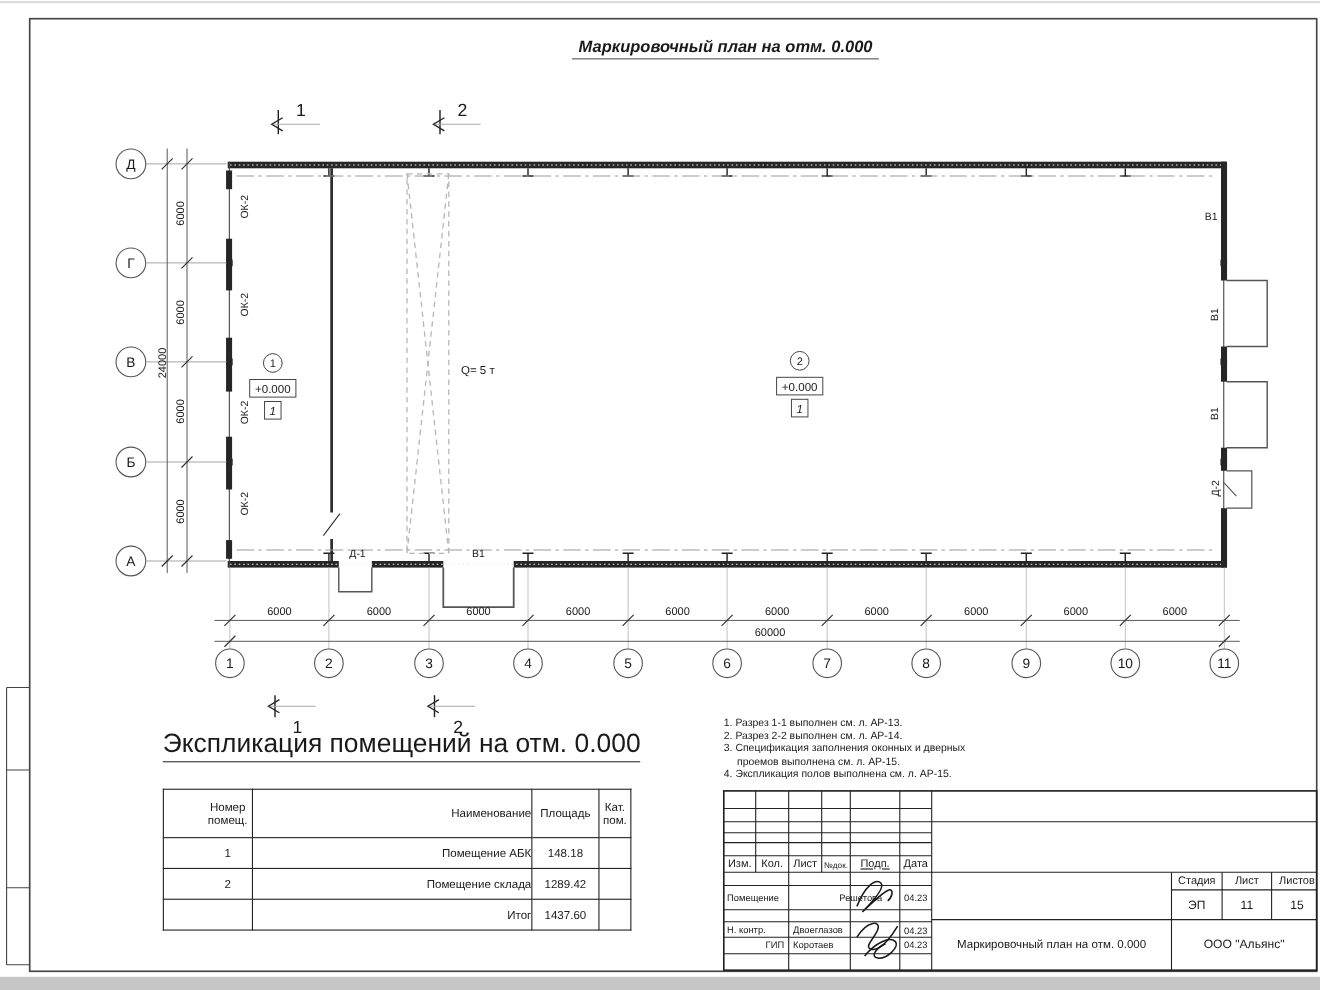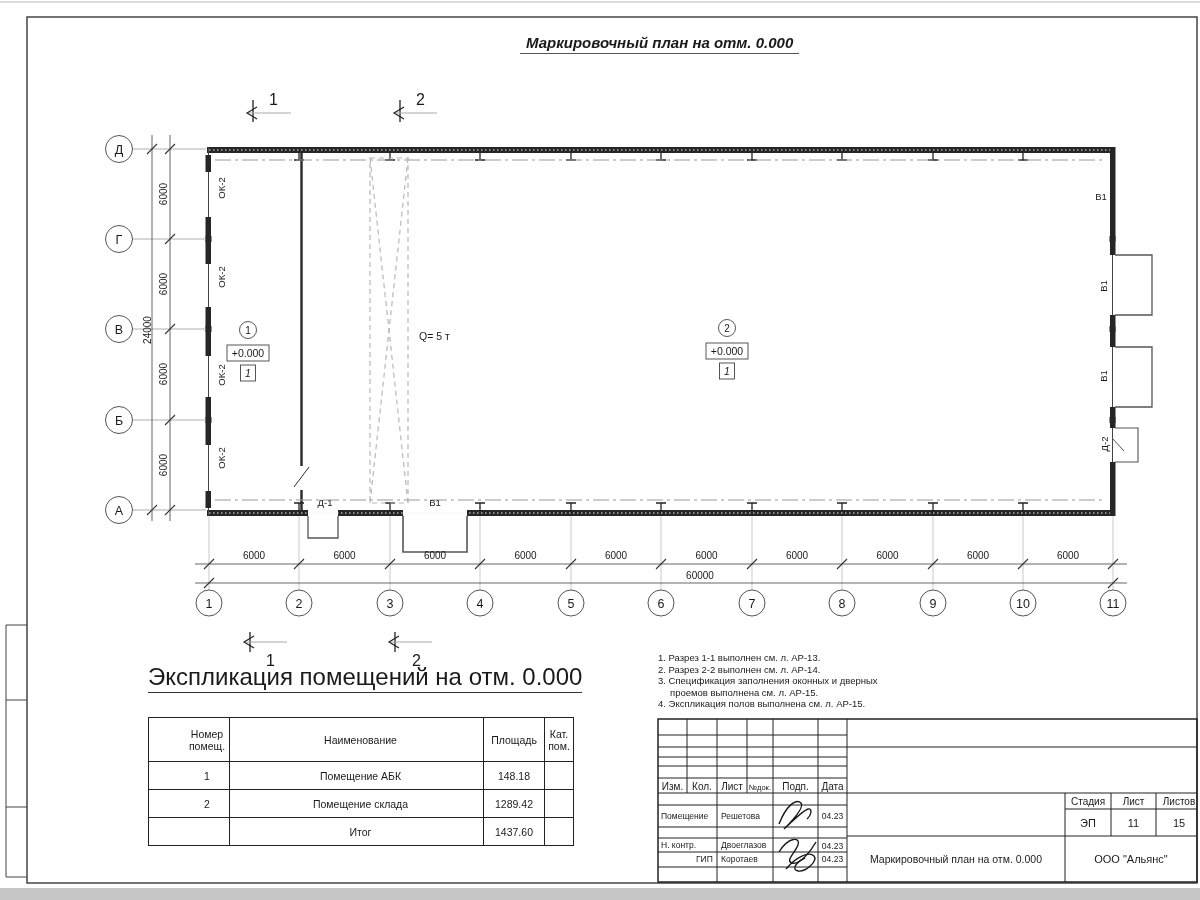--- a/index.html
+++ b/index.html
@@ -15,21 +15,21 @@
   #notes{left:658px;top:652px;font-size:9.5px;line-height:11.6px;}
   #notes .wrap2{padding-left:12px;}
   
   #expl-table{left:148px;top:717px;border-collapse:collapse;table-layout:fixed;
               font-size:10.5px;}
   #expl-table td,#expl-table th{border:1px solid #222;padding:0;overflow:hidden;
               font-weight:normal;vertical-align:middle;}
   #expl-table th{text-align:center;height:43px;line-height:12px;}
   #expl-table td{height:27px;}
   #expl-table .c-no{width:44px;text-align:center;padding-left:36px;}
-  #expl-table .c-name{width:245px;text-align:center;padding-left:8px;}
+  #expl-table .c-name{width:245px;text-align:right;padding-left:8px;}
   #expl-table .c-area{width:60px;text-align:center;}
   #expl-table .c-cat{width:28px;}
   
   .st{position:absolute;white-space:nowrap;text-align:center;}
   .st10{font-size:10px;} .st8{font-size:8.5px;} .st7{font-size:7.5px;}
   .st11{font-size:11px;} .st105{font-size:10.5px;}
 </style>
 </head>
 <body>
 
@@ -297,25 +297,25 @@
     </tr>
   </tbody>
     </table>
 
   
   <div>
     <div class="st st10 ctr" style="left:672.5px;top:786px;">Изм.</div>
     <div class="st st10 ctr" style="left:702px;top:786px;">Кол.</div>
     <div class="st st10 ctr" style="left:732px;top:786px;">Лист</div>
     <div class="st st7 ctr" style="left:760px;top:786.5px;">№док.</div>
-    <div class="st st10 ctr" style="left:795.5px;top:786px;">Подп.</div>
+    <div class="st st10 ctr" style="left:795.5px;top:786px;text-decoration:underline;">Подп.</div>
     <div class="st st10 ctr" style="left:832.5px;top:786px;">Дата</div>
 
     <div class="st st8" style="left:661px;top:811px;">Помещение</div>
-    <div class="st st8" style="left:721px;top:811px;">Решетова</div>
+    <div class="st st8" style="left:763px;top:811px;">Решетова</div>
     <div class="st st8 ctr" style="left:832.5px;top:816px;">04.23</div>
 
     <div class="st st8" style="left:661px;top:840px;">Н. контр.</div>
     <div class="st st8" style="left:721px;top:840px;">Двоеглазов</div>
     <div class="st st8 ctr" style="left:832.5px;top:845.5px;">04.23</div>
 
     <div class="st st8" style="left:696px;top:853.5px;">ГИП</div>
     <div class="st st8" style="left:721px;top:853.5px;">Коротаев</div>
     <div class="st st8 ctr" style="left:832.5px;top:859px;">04.23</div>
 

